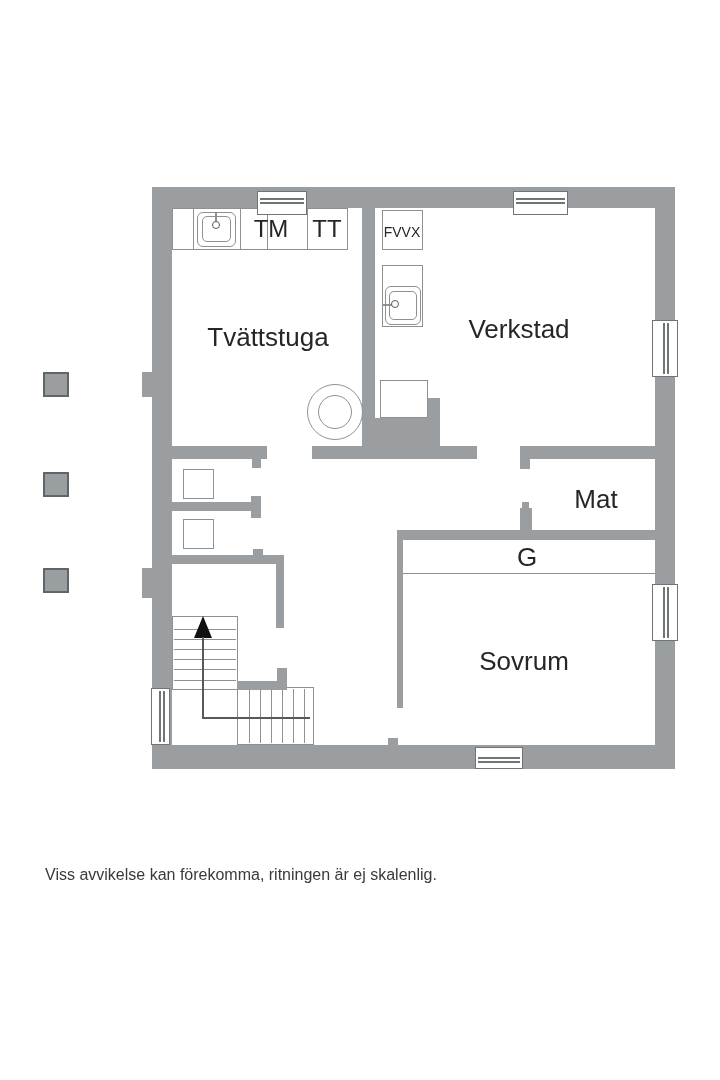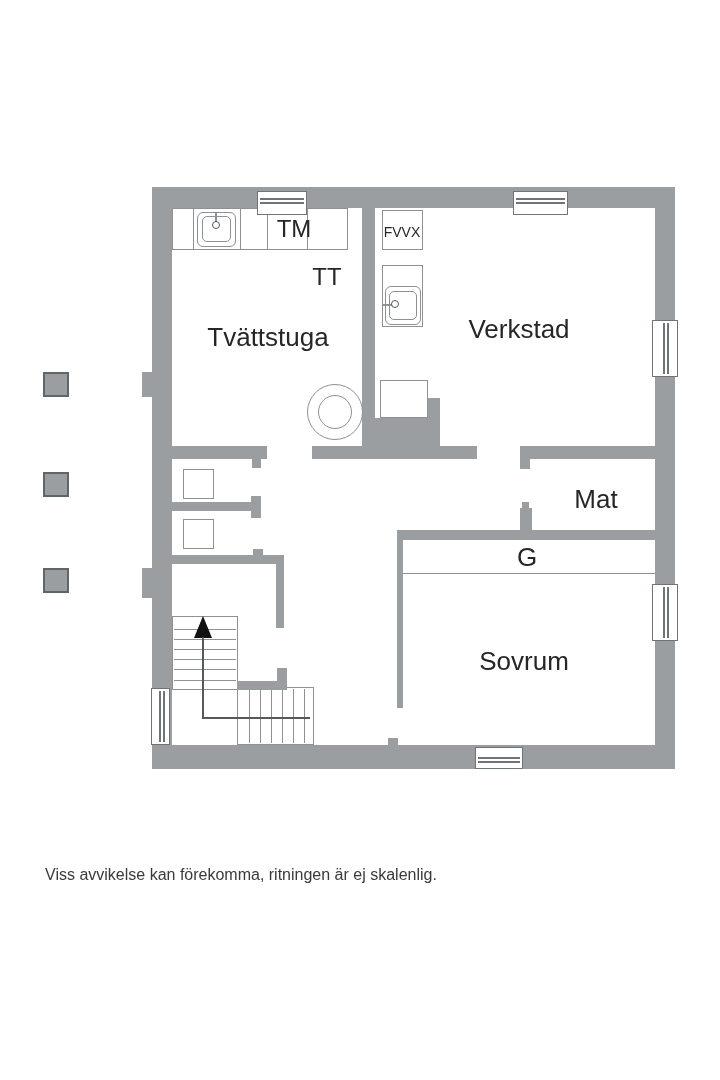--- a/index.html
+++ b/index.html
@@ -42,22 +42,22 @@
   <div class="fixture" style="left:193px;top:208px;width:48px;height:42px;"></div>
   <div class="fixture" style="left:240px;top:208px;width:28px;height:42px;"></div>
   <div class="fixture" style="left:267px;top:208px;width:41px;height:42px;"></div>
   <div class="fixture" style="left:307px;top:208px;width:41px;height:42px;"></div>
   <div>
     <div class="fixture rounded" style="left:197px;top:212px;width:39px;height:35px;"></div>
     <div class="fixture" style="left:202px;top:216px;width:29px;height:26px;border-radius:5px;"></div>
     <div class="thin-line" style="left:215px;top:212px;width:1.5px;height:12px;"></div>
     <div class="circle" style="left:212px;top:221px;width:8px;height:8px;background:#ffffff;border-color:#55595c;"></div>
   </div>
-  <div class="label appl-label" style="left:294px;top:229px;">TM</div>
-  <div class="label appl-label" style="left:327px;top:229px;margin-top:48px;">TT</div>
+  <div class="label appl-label" style="left:271px;top:229px;">TM</div>
+  <div class="label appl-label" style="left:327px;top:229px;">TT</div>
 
   <div class="wall" style="left:362px;top:207px;width:13px;height:240px;"></div>
 
   <div class="fixture" style="left:382px;top:210px;width:41px;height:40px;"></div>
   <div class="label small-label" style="left:402px;top:232px;">FVVX</div>
   <div class="fixture" style="left:382px;top:265px;width:41px;height:62px;"></div>
   <div>
     <div class="fixture rounded" style="left:385px;top:286px;width:36px;height:39px;"></div>
     <div class="fixture" style="left:389px;top:291px;width:28px;height:29px;border-radius:5px;"></div>
     <div class="thin-line" style="left:382px;top:304px;width:13px;height:1.5px;"></div>

